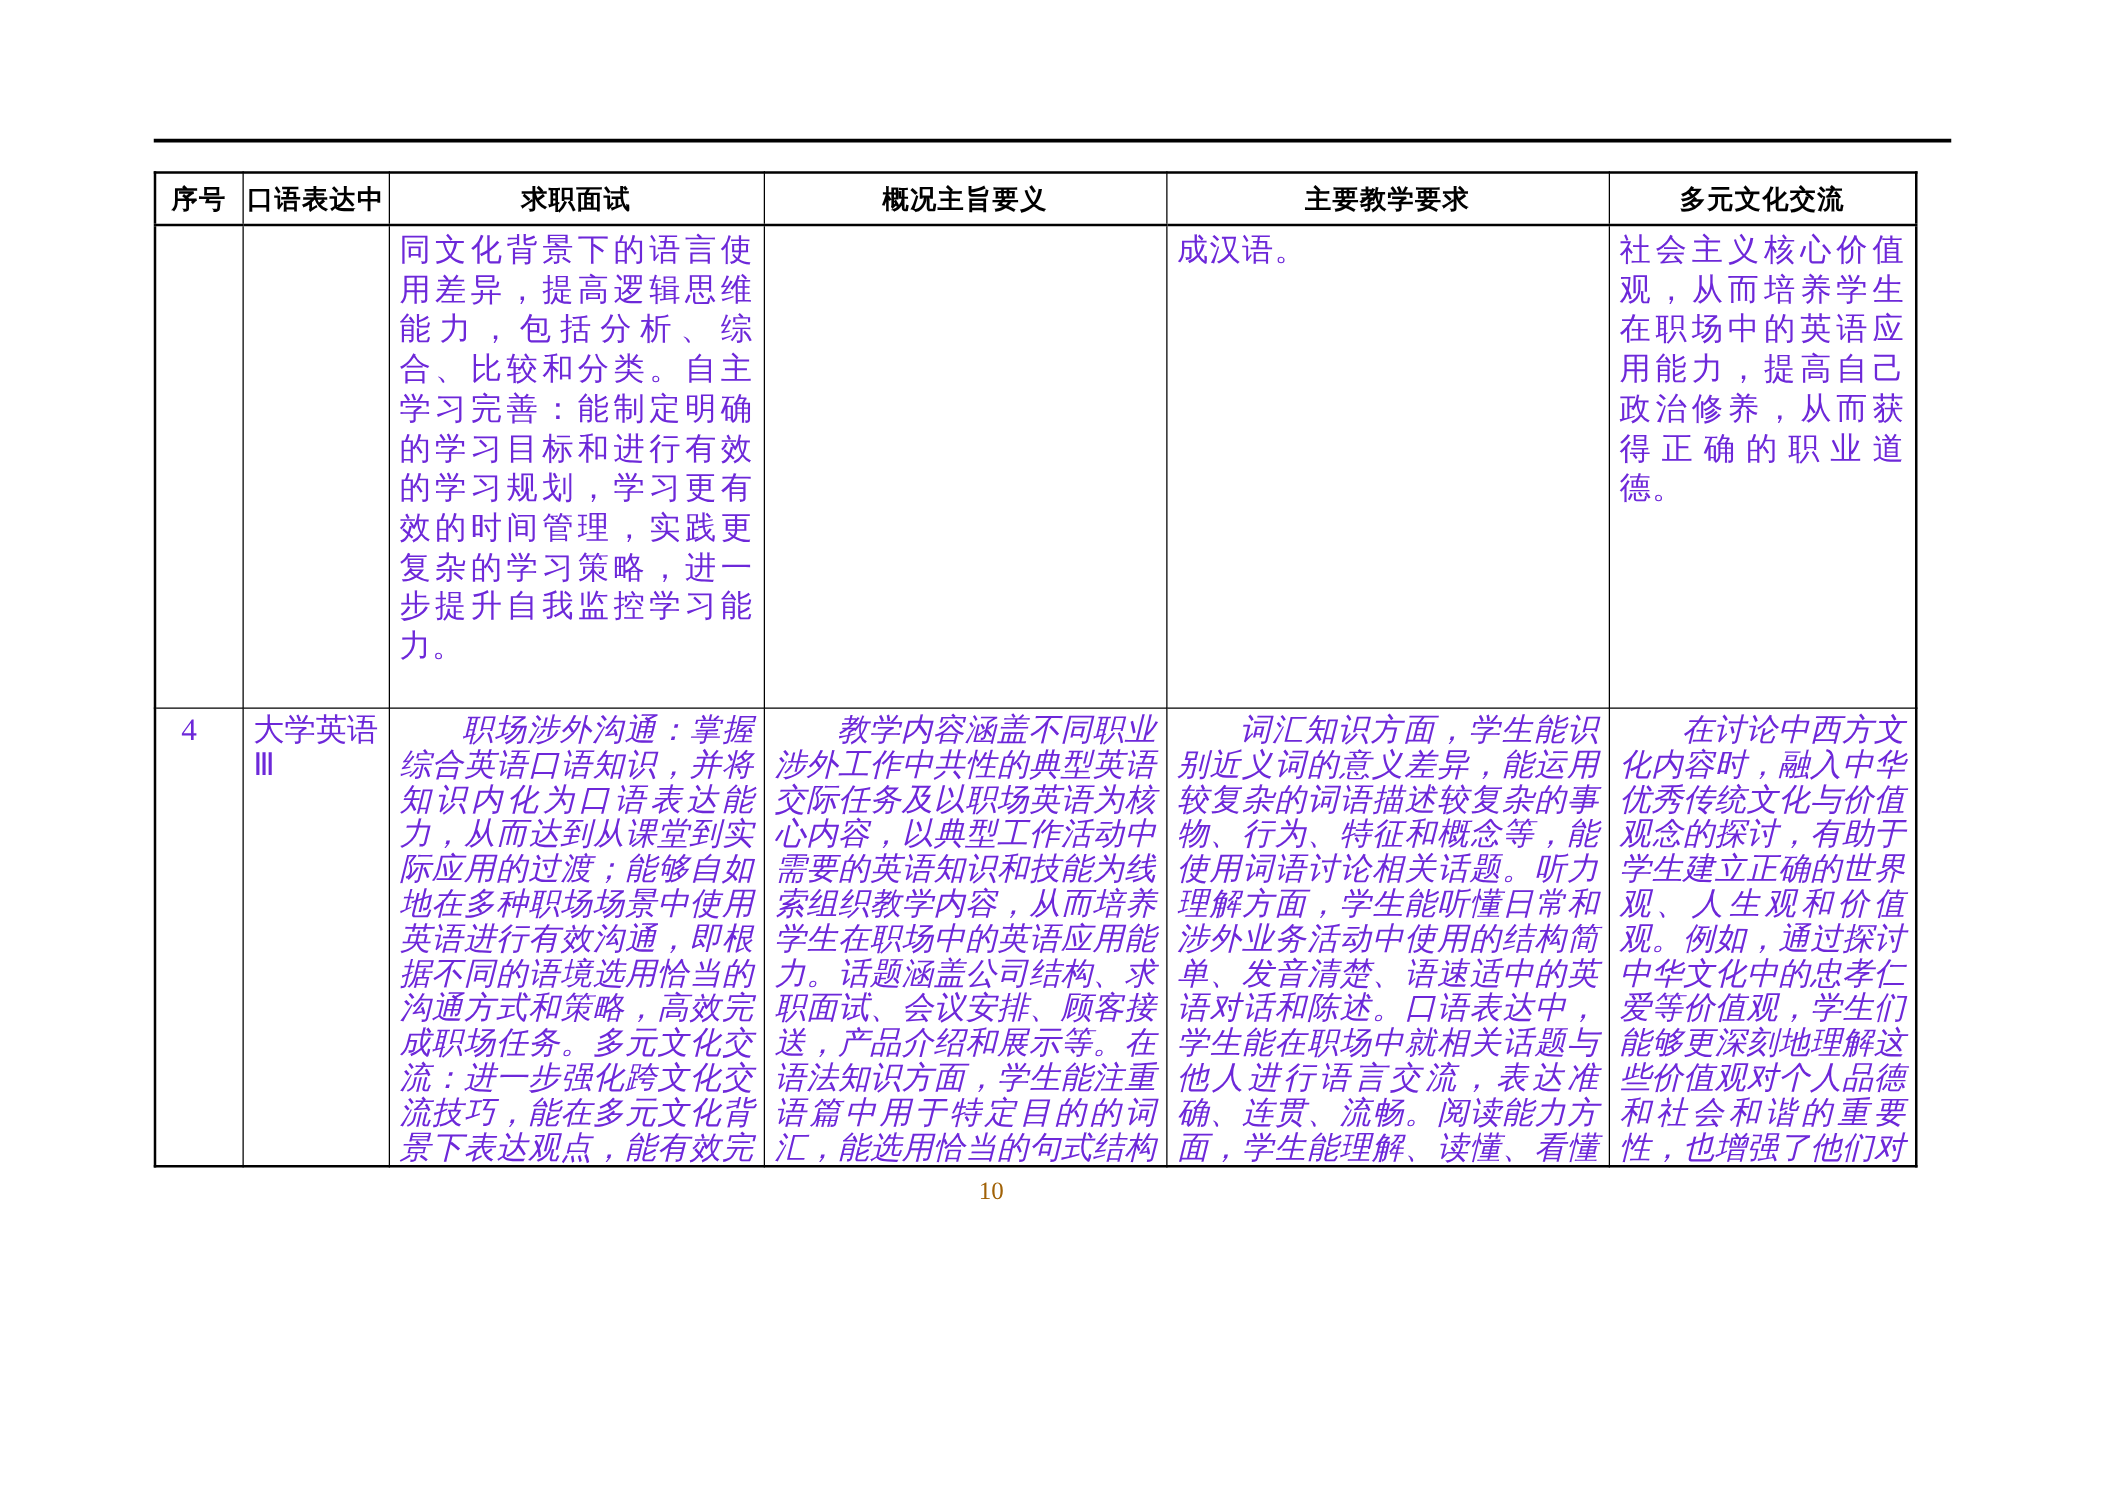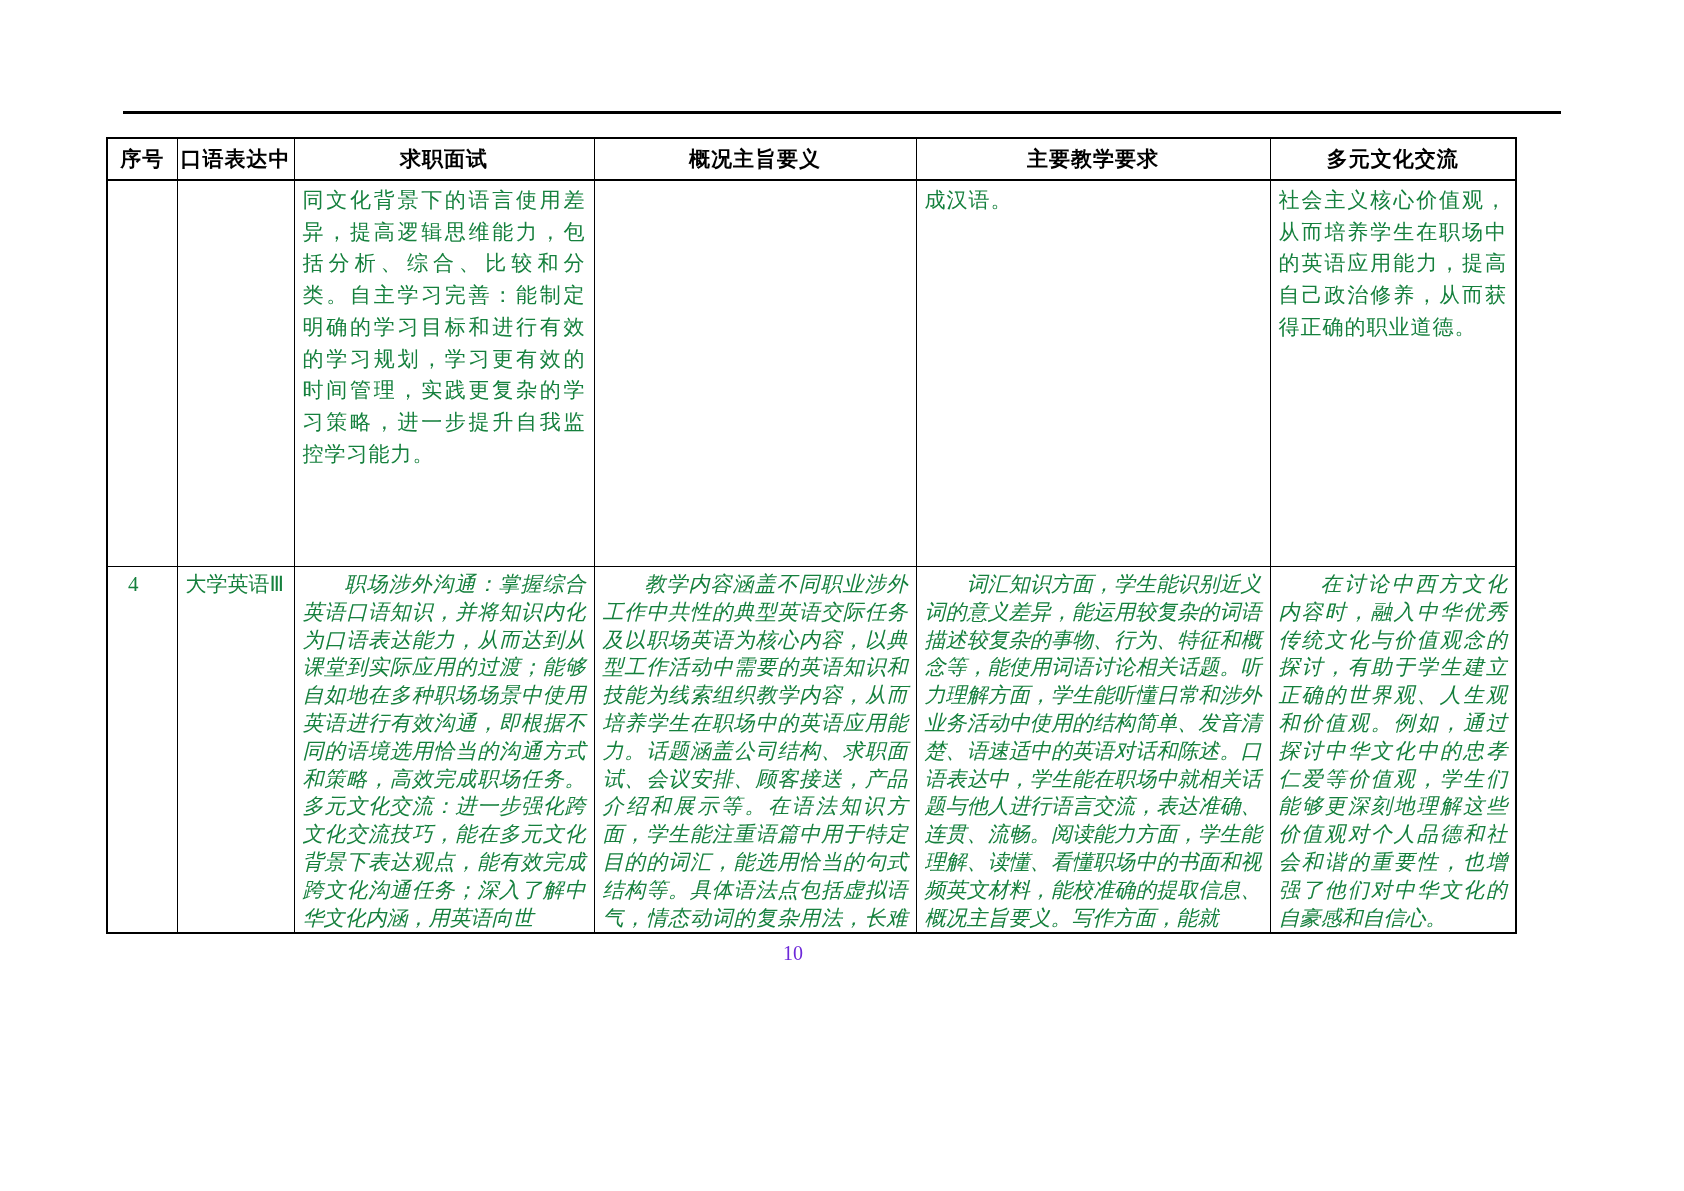--- a/index.html
+++ b/index.html
@@ -14,21 +14,21 @@
   .header-rule {
     position: absolute;
     left: 123px;
     top: 111px;
     width: 1438px;
     height: 3px;
     background: #000;
   }
   table.course-table {
     position: absolute;
-    left: 106px;
+    left: 123px;
     top: 137px;
     width: 1409px;
     border-collapse: collapse;
     table-layout: fixed;
     border: 2.5px solid #000;
   }
   table.course-table th,
   table.course-table td {
     border: 1.5px solid #000;
     vertical-align: top;
@@ -41,37 +41,37 @@
     font-family: "Liberation Sans", sans-serif;
     font-weight: bold;
     font-size: 21px;
     border-bottom-width: 2.5px;
     letter-spacing: 1px;
   }
   .cell {
     overflow: hidden;
     padding: 4px 8px;
     font-family: "Liberation Serif", serif;
-    font-size: 21px;
+    font-size: 25px;
     text-align: justify;
-    color: #15803d;
+    color: #6d28d9;
   }
   tr.r1 .cell { height: 377px; line-height: 31.7px; letter-spacing: 1px; }
   tr.r2 .cell { height: 357px; line-height: 27.8px; }
   tr.r2 .indent { text-indent: 2em; font-style: italic; }
   .no-cell { text-align: left; padding-left: 20px; letter-spacing: 0; }
   .page-number {
     position: absolute;
     left: 763px;
     top: 942px;
     width: 60px;
     text-align: center;
     font-family: "Liberation Serif", serif;
     font-size: 20px;
-    color: #6d28d9;
+    color: #a16207;
   }
 </style>
 </head>
 <body>
 
 <div class="page">
 
   <div class="header-rule"></div>
 
   <table class="course-table">

